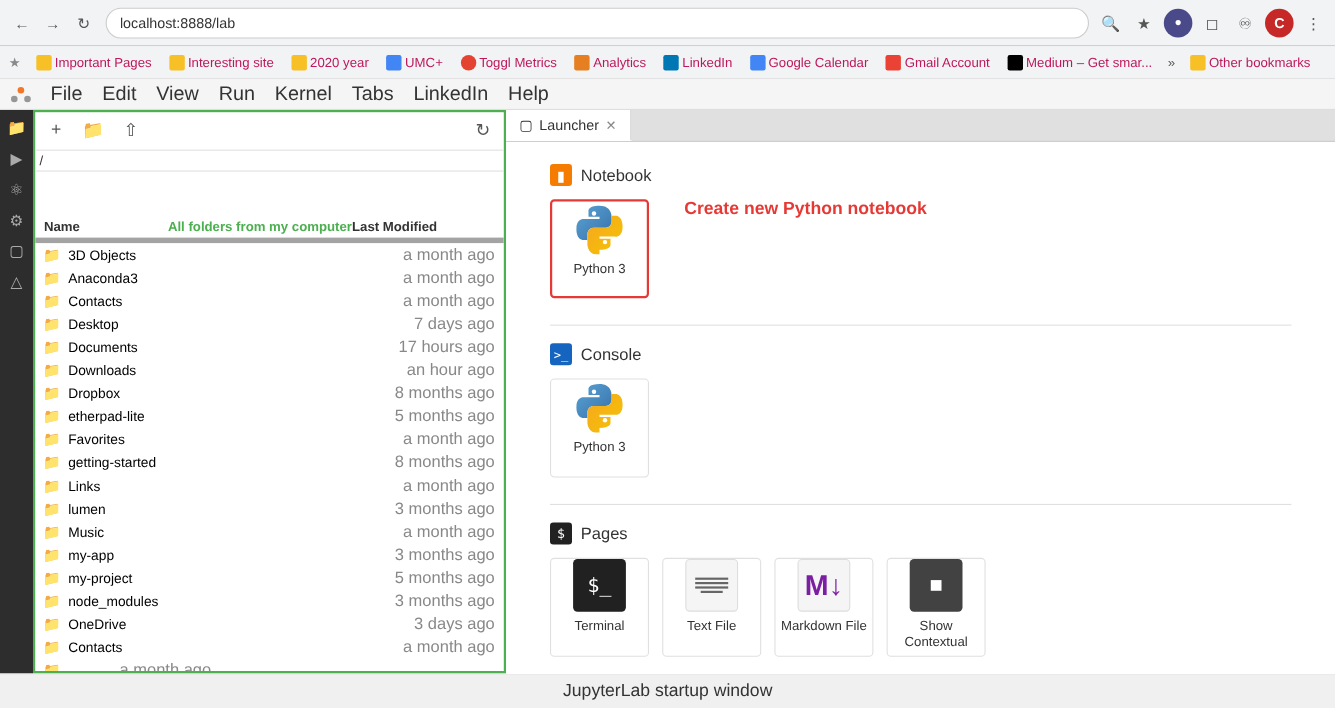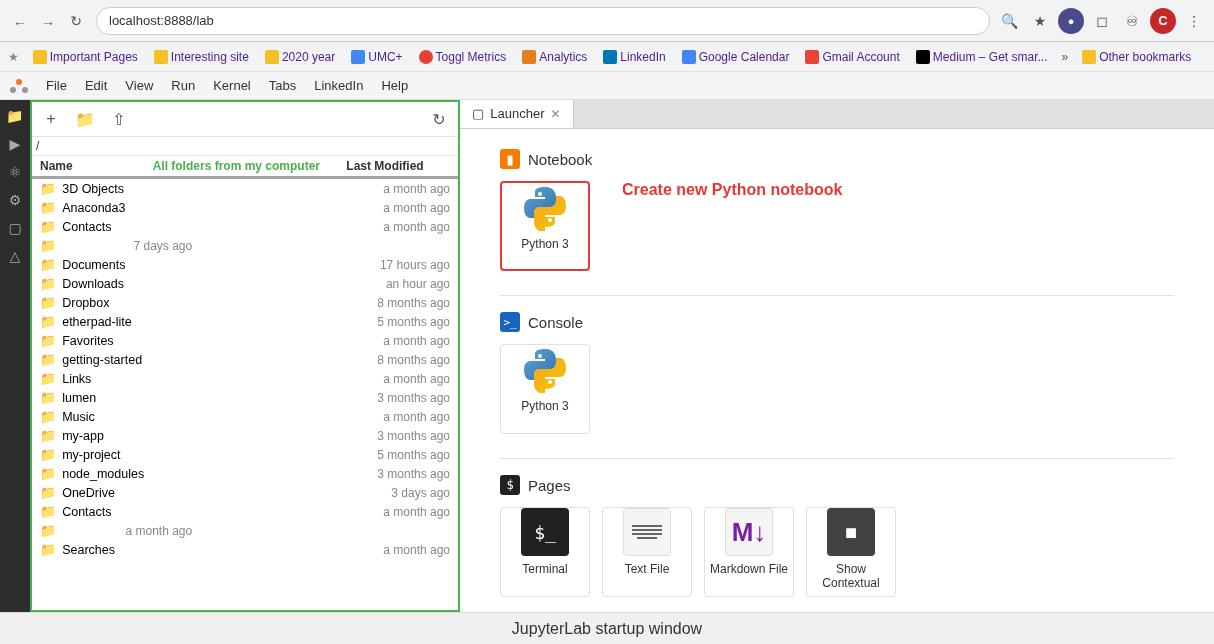--- a/index.html
+++ b/index.html
@@ -51,21 +51,21 @@
       align-items: center;
       padding: 0 8px;
       gap: 4px;
       border-bottom: 1px solid #e0e0e0;
       font-size: 12px;
       overflow: hidden;
     }
     .bookmark-item {
       display: flex; align-items: center; gap: 3px;
       padding: 2px 6px; border-radius: 3px; cursor: pointer;
-      white-space: nowrap; color: #4c1d95;
+      white-space: nowrap; color: #be185d;
     }
     .bookmark-icon { width: 14px; height: 14px; border-radius: 2px; display: inline-block; }
     .bm-yellow { background: #f6c026; }
     .bm-blue { background: #4285f4; }
     .bm-toggl { background: #e44332; border-radius: 50%; }
     .bm-analytics { background: #e67e22; }
     .bm-linkedin { background: #0077b5; }
     .bm-gcal { background: #4285f4; }
     .bm-gmail { background: #ea4335; }
     .bm-medium { background: #000; }
@@ -78,21 +78,21 @@
       display: flex;
       align-items: center;
       padding: 0 8px;
       gap: 2px;
       border-bottom: 1px solid #ddd;
     }
     .jupyter-logo {
       width: 22px; height: 22px; margin-right: 6px;
     }
     .menu-item {
-      padding: 2px 8px; cursor: pointer; border-radius: 3px; color: #333; font-size: 13px; text-align: center;
+      padding: 2px 8px; cursor: pointer; border-radius: 3px; color: #333; font-size: 18px; text-align: center;
     }
 
     
     .app-area {
       display: flex;
       height: calc(644px - 42px - 30px - 28px - 32px);
     }
 
     
     .sidebar-icons {
@@ -131,41 +131,42 @@
       cursor: pointer; border-radius: 3px; display: flex; align-items: center; justify-content: center;
       font-size: 16px; color: #555;
     }
     .file-path {
       font-size: 12px; color: #333; padding: 2px 4px;
       border-bottom: 1px solid #e0e0e0;
     }
     .file-header {
       display: flex;
       padding: 3px 8px;
-      border-bottom: 3px solid #a3a3a3;
+      border-bottom: 5px solid #a3a3a3;
       font-weight: bold;
       font-size: 12px;
       color: #333;
+      margin-top: 40px;
     }
     .col-name { flex: 1; }
-    .col-modified { width: 130px; text-align: center; }
+    .col-modified { width: 130px; text-align: left; }
     .folder-list {
       overflow-y: auto;
       flex: 1;
     }
     .folder-item {
       display: flex;
       align-items: center;
       padding: 2px 8px;
       cursor: pointer;
       font-size: 12.5px;
     }
     .folder-icon { color: #666; margin-right: 6px; font-size: 13px; }
     .folder-name { flex: 1; color: #000000; }
-    .folder-date { width: 130px; text-align: right; color: #888; font-size: 12px; }
+    .folder-date { width: 130px; text-align: right; color: #888; font-size: 15px; }
 
     
     .main-content {
       flex: 1;
       background: #e8e8e8;
       display: flex;
       flex-direction: column;
     }
     .tabs-bar {
       display: flex;
@@ -413,20 +414,21 @@
       <span class="folder-name">Anaconda3</span>
       <span class="folder-date">a month ago</span>
     </div>
         <div class="folder-item">
       <span class="folder-icon">📁</span>
       <span class="folder-name">Contacts</span>
       <span class="folder-date">a month ago</span>
     </div>
         <div class="folder-item">
       <span class="folder-icon">📁</span>
+      <span class="folder-name">Desktop</span>
       <span class="folder-date">7 days ago</span>
     </div>
         <div class="folder-item">
       <span class="folder-icon">📁</span>
       <span class="folder-name">Documents</span>
       <span class="folder-date">17 hours ago</span>
     </div>
         <div class="folder-item">
       <span class="folder-icon">📁</span>
       <span class="folder-name">Downloads</span>

